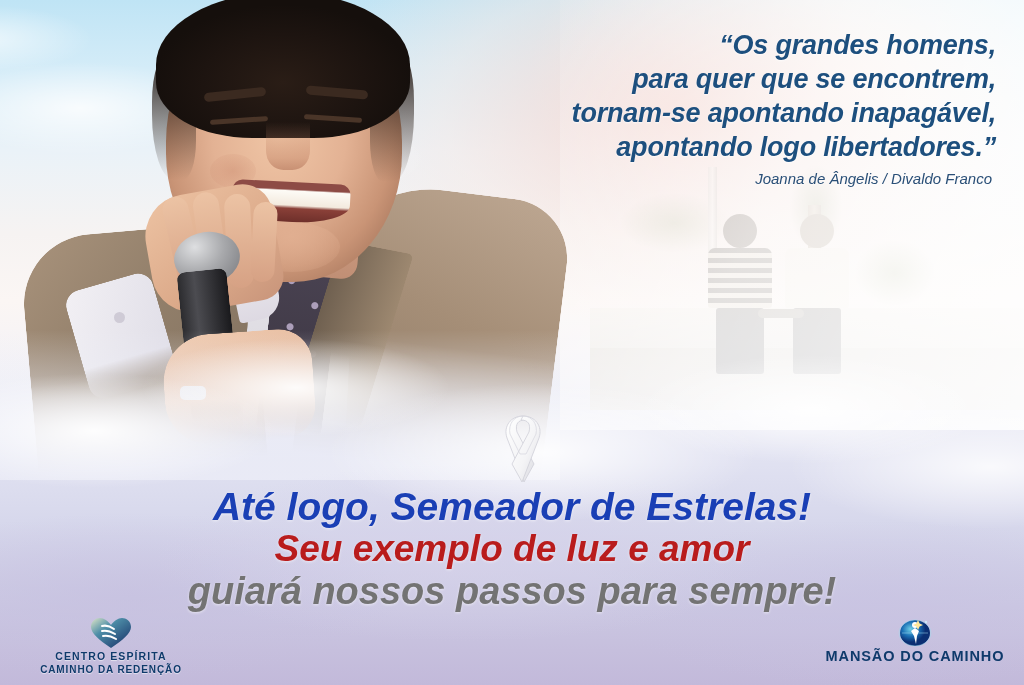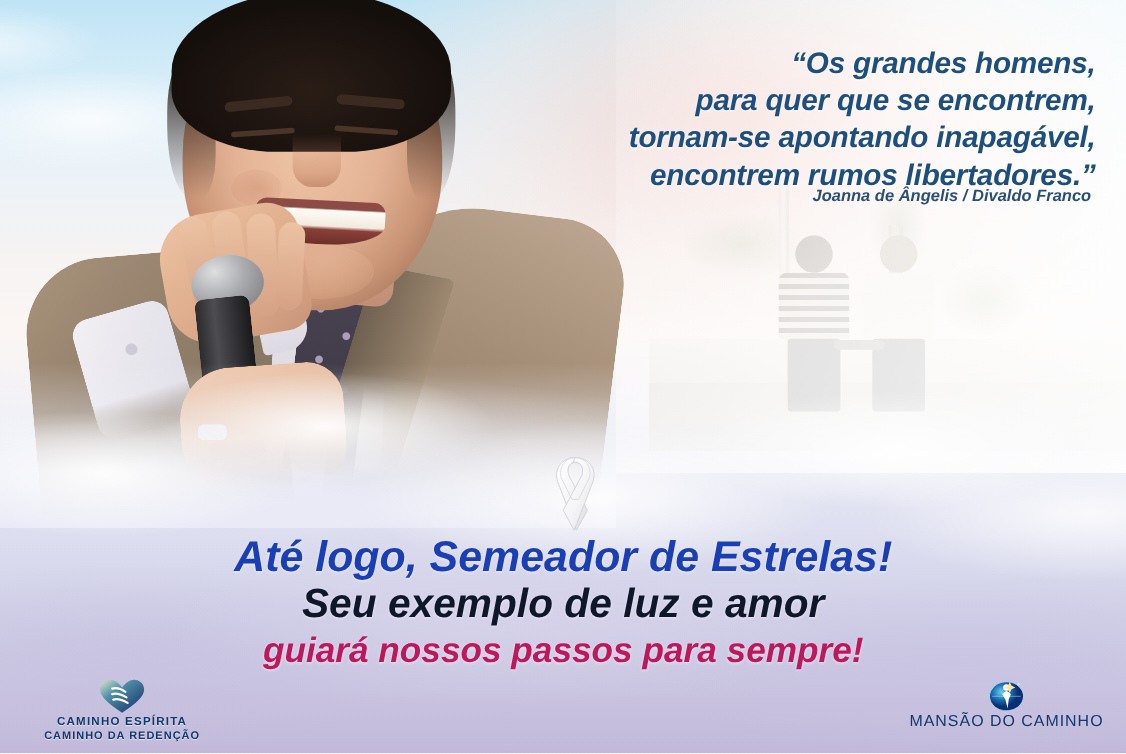--- a/index.html
+++ b/index.html
@@ -268,56 +268,55 @@
 
   
   .quote {
     position:absolute; right:28px; top:28px; width:600px;
     text-align:right;
     font-style:italic; font-weight:bold;
     font-size:27px; line-height:34px;
     color:#1d4f7e;
     letter-spacing:-0.2px;
     text-shadow:0 1px 2px rgba(255,255,255,0.75);
-    margin-top:12px;
   }
   .quote .ln { display:block; white-space:nowrap; }
   .attrib {
     position:absolute; right:32px; top:170px; width:600px;
     text-align:right;
-    font-style:italic; font-weight:bold; font-size:15px;
+    font-style:italic; font-weight:normal; font-size:15px;
     color:#2a4f77;
     text-shadow:0 1px 2px rgba(255,255,255,0.7);
   }
 
   
   .ribbon { position:absolute; left:487px; top:408px; width:72px; height:78px; }
 
   
   .headline {
     position:absolute; left:0; top:486px; width:1024px;
     text-align:center;
     font-style:italic; font-weight:bold;
     line-height:42px;
   }
   .hl1 { display:block; font-size:39px; color:#1a3fb5; text-shadow:0 1px 3px rgba(255,255,255,0.55); }
-  .hl2 { display:block; font-size:37px; color:#0f172a; text-shadow:0 1px 3px rgba(255,255,255,0.55); }
-  .hl3 { display:block; font-size:32px; color:#be185d; text-shadow:0 1px 3px rgba(255,255,255,0.55); }
+  .hl2 { display:block; font-size:37px; color:#b91c1c; text-shadow:0 1px 3px rgba(255,255,255,0.55); }
+  .hl3 { display:block; font-size:38px; color:#737373; text-shadow:0 1px 3px rgba(255,255,255,0.55); }
 
   
   .logo-left { position:absolute; left:8px; top:616px; width:206px; text-align:center; }
   .logo-right { position:absolute; right:6px; top:614px; width:206px; text-align:center; }
   .logo-mark { height:34px; display:flex; align-items:center; justify-content:center; }
   .logo-cap {
     font-weight:bold; color:#0f3a6b; line-height:13px;
     text-shadow:0 1px 1px rgba(255,255,255,0.6);
   }
   .logo-cap .l1 { display:block; font-size:10.5px; letter-spacing:1.1px; }
   .logo-cap .l2 { display:block; font-size:10px; letter-spacing:0.9px; }
-  .logo-cap-single { display:block; font-size:14.5px; letter-spacing:0.9px; font-weight:normal; color:#0f3a6b; }
+  .logo-cap-single { display:block; font-size:14.5px; letter-spacing:0.9px; font-weight:bold; color:#0f3a6b; }
 </style>
 </head>
 <body>
 
 <div class="poster">
 
   <div class="bg-sky"></div>
   <div class="bg-warm"></div>
 
   <div class="scene">
@@ -377,21 +376,21 @@
     <div class="p-ring"></div>
   </div>
 
   <div class="portrait-fade"></div>
   <div class="cloudbank"></div>
 
   <div class="quote">
     <span class="ln">“Os grandes homens,</span>
     <span class="ln">para quer que se encontrem,</span>
     <span class="ln">tornam-se apontando inapagável,</span>
-    <span class="ln">encontrem rumos libertadores.”</span>
+    <span class="ln">apontando logo libertadores.”</span>
   </div>
   <div class="attrib">Joanna de Ângelis / Divaldo Franco</div>
 
   <div class="ribbon">
     <svg width="72" height="78" viewBox="0 0 72 78" aria-hidden="true">
       <defs>
         <linearGradient id="rg" x1="0" y1="0" x2="1" y2="1">
           <stop offset="0%" stop-color="#ffffff"></stop>
           <stop offset="55%" stop-color="#f4f4f6"></stop>
           <stop offset="100%" stop-color="#dcdce2"></stop>
@@ -421,21 +420,21 @@
             <stop offset="100%" stop-color="#122a63"></stop>
           </linearGradient>
         </defs>
         <path d="M22 31 C10 23 2 16 2 10 C2 4 7 1 11 1 C15 1 19 4 22 8 C25 4 29 1 33 1 C37 1 42 4 42 10 C42 16 34 23 22 31 Z" fill="url(#hg)"></path>
         <path d="M13 9 C17 8 21 9 25 12" stroke="#ffffff" stroke-width="2" fill="none" stroke-linecap="round"></path>
         <path d="M13 14 C17 13 21 14 26 17" stroke="#ffffff" stroke-width="2" fill="none" stroke-linecap="round"></path>
         <path d="M14 19 C18 18 22 19 27 22" stroke="#ffffff" stroke-width="2" fill="none" stroke-linecap="round"></path>
       </svg>
     </div>
     <div class="logo-cap">
-      <span class="l1">CAMINHO ESPÍRITA</span>
+      <span class="l1">CENTRO ESPÍRITA</span>
       <span class="l2">CAMINHO DA REDENÇÃO</span>
     </div>
   </div>
 
   <div class="logo-right">
     <div class="logo-mark">
       <svg width="42" height="34" viewBox="0 0 42 34" aria-hidden="true">
         <defs>
           <radialGradient id="gg" cx="35%" cy="35%">
             <stop offset="0%" stop-color="#6fd0e8"></stop>

